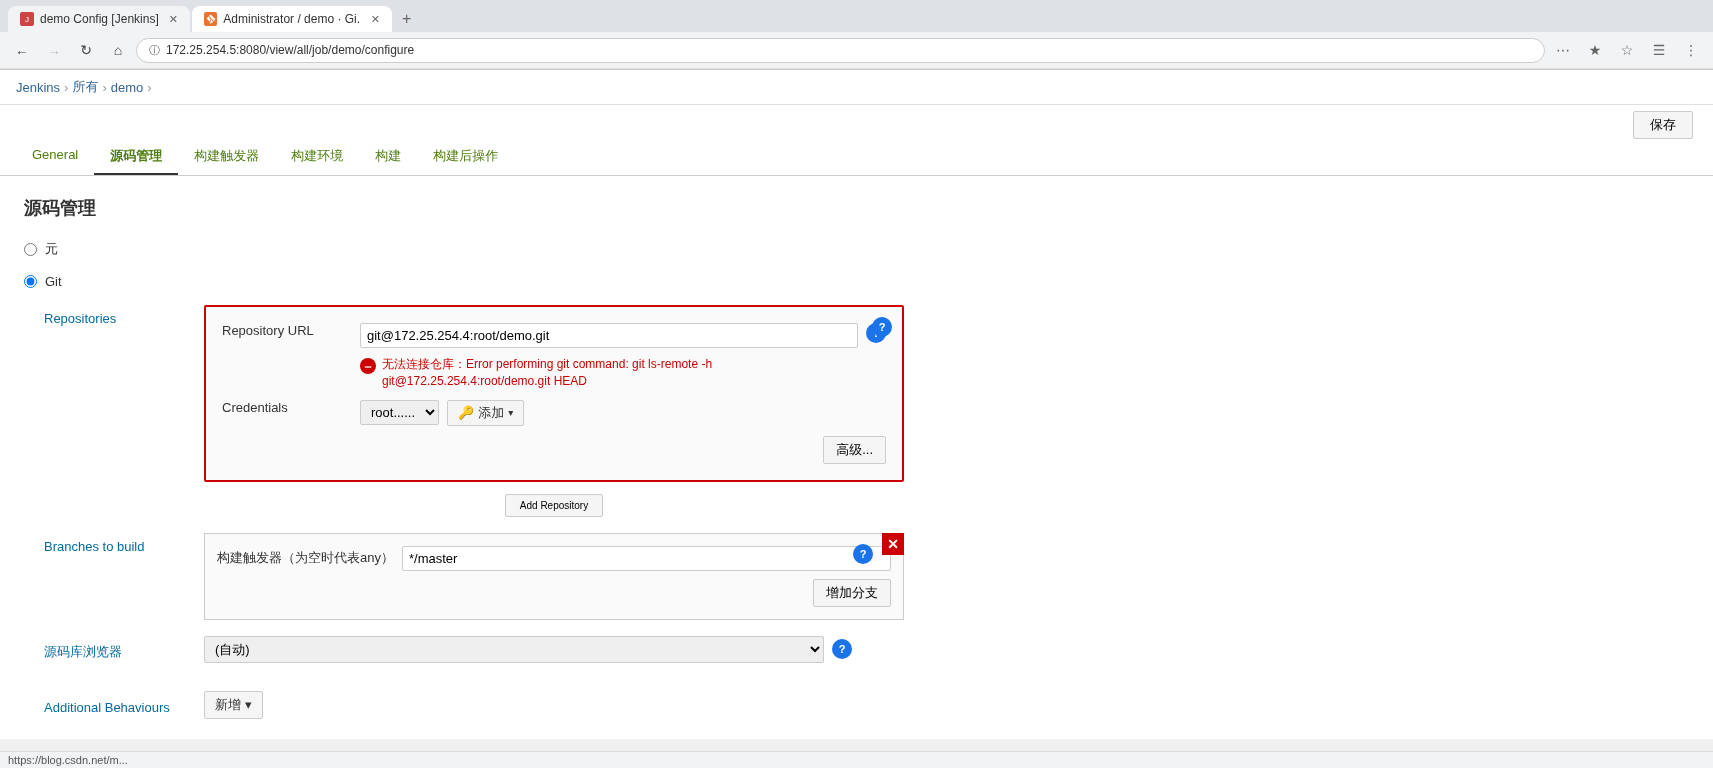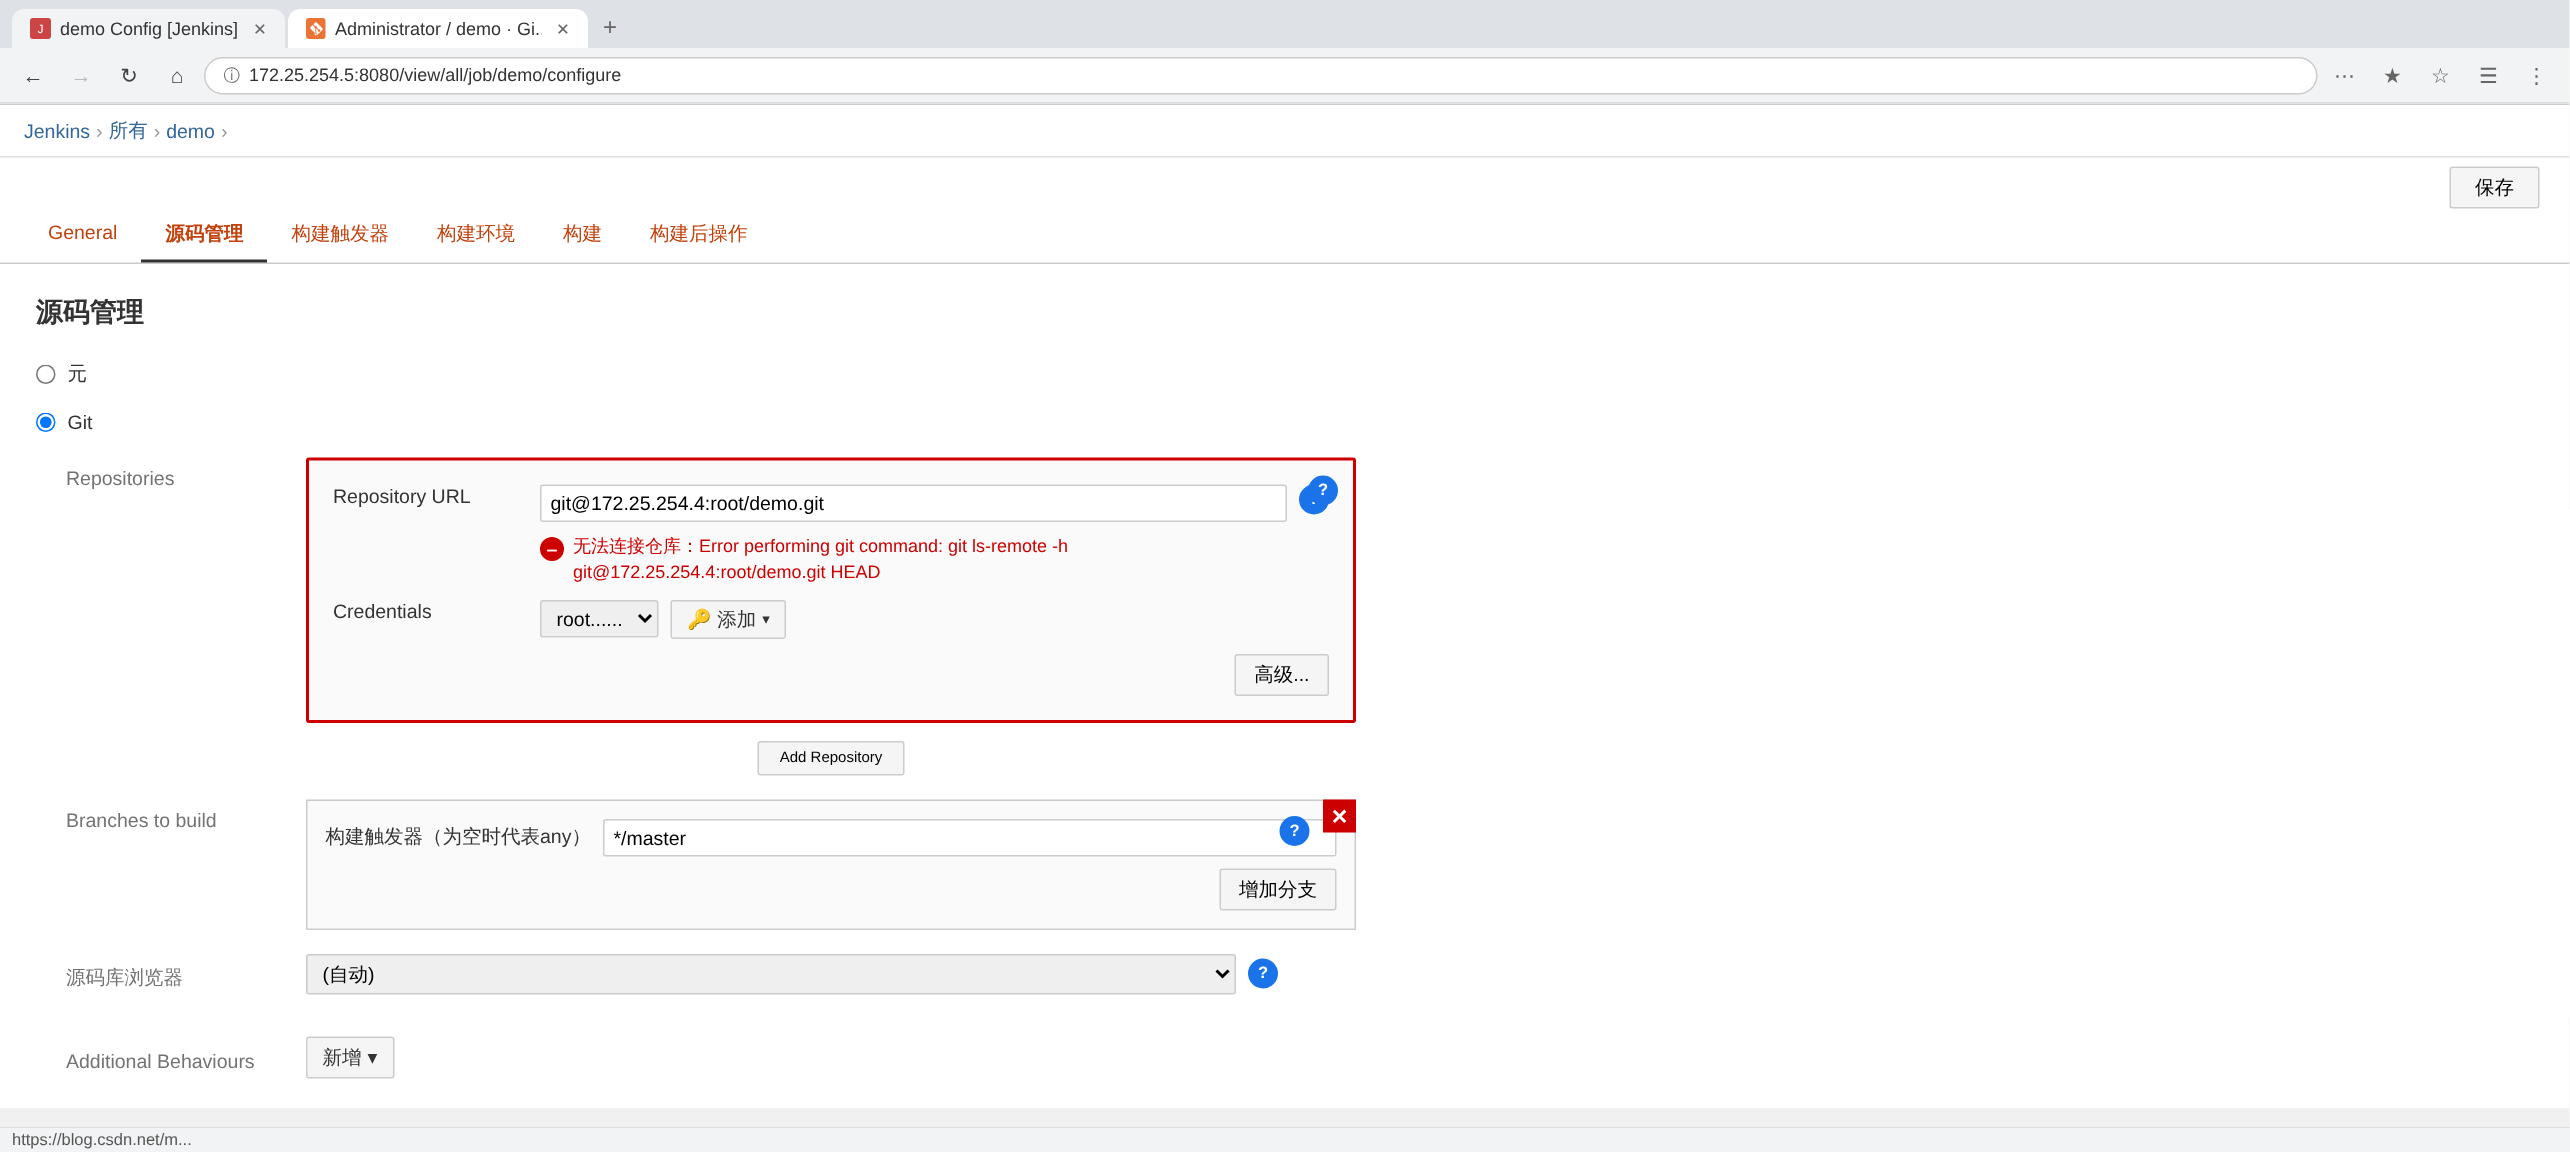--- a/index.html
+++ b/index.html
@@ -26,36 +26,36 @@
 
     
     .jenkins-page { background: #fff; min-height: 600px; }
 
     .breadcrumb-bar { background: #fff; padding: 8px 16px; border-bottom: 1px solid #e0e0e0; display: flex; align-items: center; gap: 4px; font-size: 13px; color: #333; }
     .breadcrumb-sep { color: #999; }
     .breadcrumb-link { color: #336699; text-decoration: none; cursor: pointer; }
 
     
     .config-tabs { display: flex; border-bottom: 1px solid #ccc; padding: 0 16px; background: #fff; }
-    .config-tab { padding: 8px 16px; cursor: pointer; font-size: 13px; color: #c2410c; border-bottom: 2px solid transparent; }
+    .config-tab { padding: 8px 16px; cursor: pointer; font-size: 13px; color: #4d7c0f; border-bottom: 2px solid transparent; }
     .config-tab.active { border-bottom: 2px solid #333; font-weight: bold; }
 
     .form-area { padding: 20px 24px; }
 
     .section-title { font-size: 18px; font-weight: bold; margin-bottom: 20px; color: #333; }
 
     .radio-group { margin-bottom: 16px; display: flex; align-items: center; gap: 8px; }
     .radio-group input[type="radio"] { cursor: pointer; }
     .radio-label { font-size: 13px; cursor: pointer; }
 
     
     .scm-content { padding-left: 20px; }
 
     .form-section { display: flex; margin-bottom: 16px; }
-    .field-label { width: 160px; font-size: 13px; color: #737373; padding-top: 6px; flex-shrink: 0; }
+    .field-label { width: 160px; font-size: 13px; color: #0369a1; padding-top: 6px; flex-shrink: 0; }
 
     .repo-box { border: 2px solid #cc0000; padding: 16px; background: #fafafa; margin-bottom: 12px; position: relative; border-radius: 2px; width: 700px; }
 
     .repo-field-row { display: flex; align-items: flex-start; margin-bottom: 8px; gap: 8px; }
     .repo-field-label { width: 130px; font-size: 13px; flex-shrink: 0; }
     .repo-input { flex: 1; padding: 4px 6px; border: 1px solid #ccc; font-size: 13px; border-radius: 2px; }
     .help-btn { width: 20px; height: 20px; background: #1a73e8; color: #fff; border-radius: 50%; display: flex; align-items: center; justify-content: center; font-size: 11px; font-weight: bold; cursor: pointer; flex-shrink: 0; }
 
     .error-row { display: flex; align-items: flex-start; gap: 6px; margin-bottom: 10px; margin-left: 138px; }
     .error-icon { color: #cc0000; font-size: 14px; flex-shrink: 0; margin-top: 1px; }

